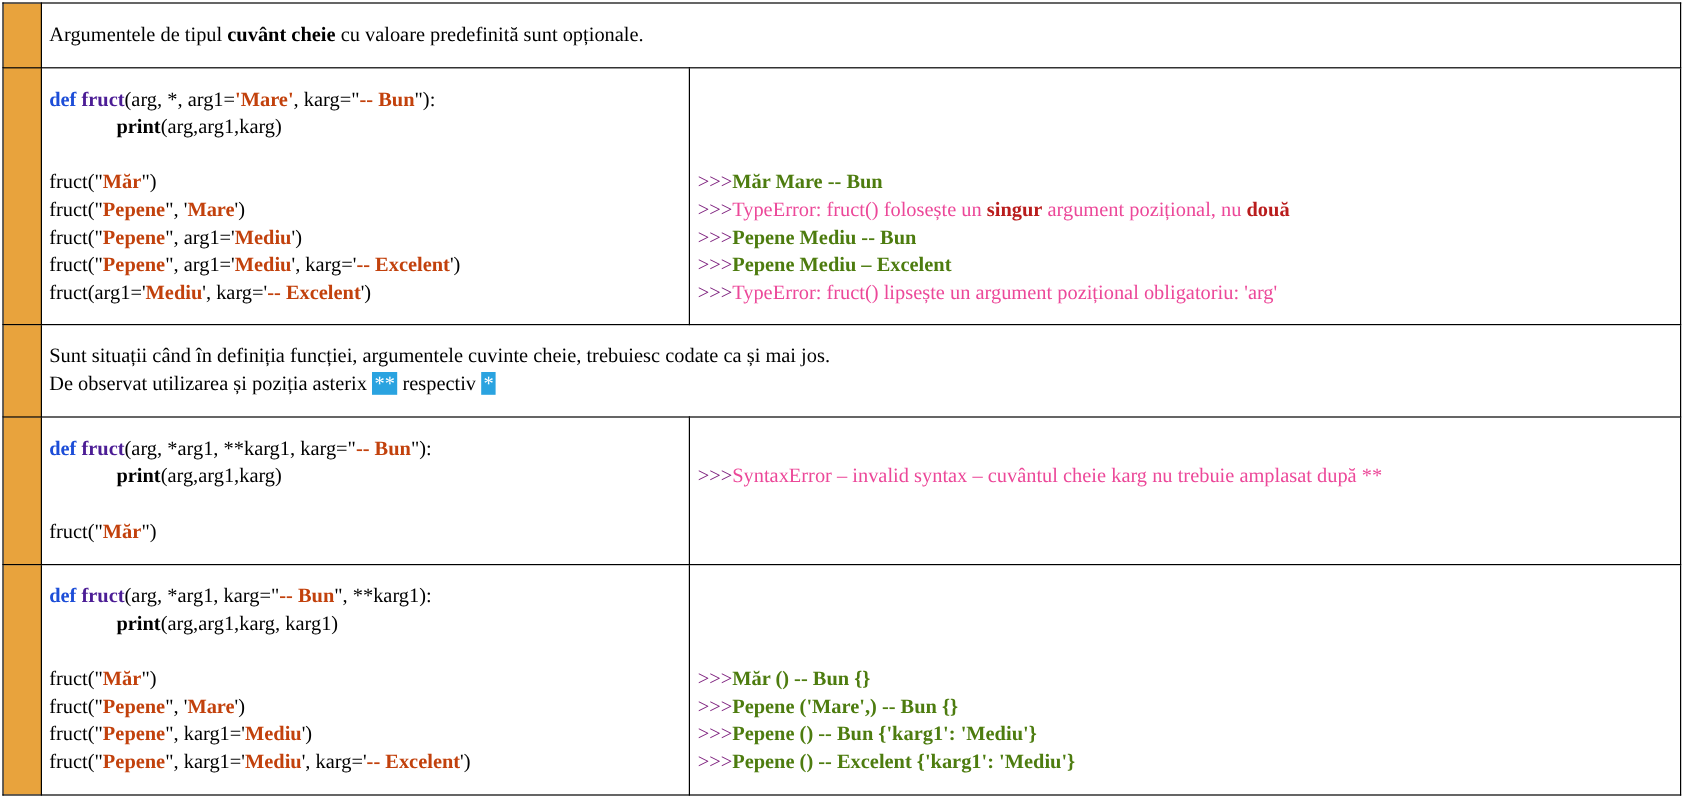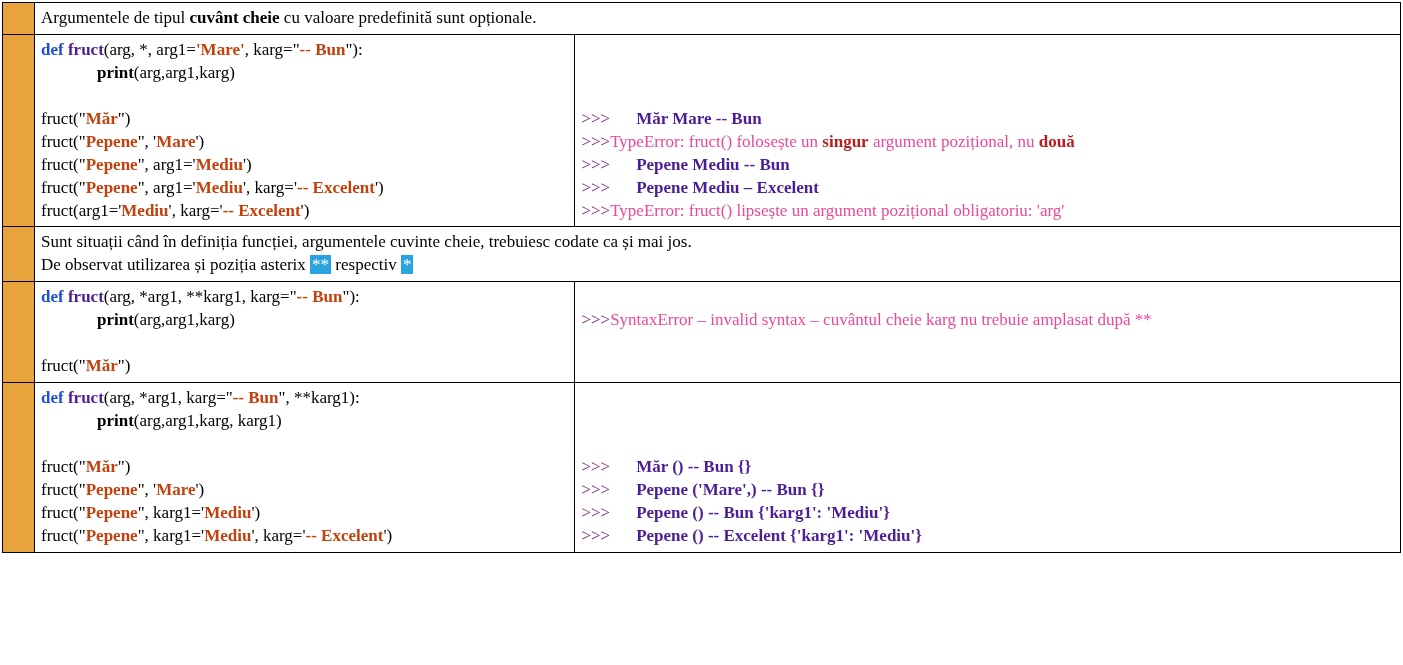--- a/index.html
+++ b/index.html
@@ -8,21 +8,21 @@
     font-size: 17px;
     background: #fff;
     padding: 2px;
   }
   table {
     border-collapse: collapse;
     width: 1399px;
   }
   td {
     border: 1px solid #000;
-    padding: 4px 6px;
+    padding: 15px 6px;
     vertical-align: top;
     line-height: 1.35;
   }
   td.gold {
     background: #e8a33d;
     width: 32px;
     min-width: 32px;
   }
   td.text-full {
     
@@ -31,21 +31,21 @@
     width: 540px;
   }
   td.output-right {
     width: 825px;
   }
   .kw-def { color: #1d4ed8; font-weight: bold; }
   .kw-name { color: #4c1d95; font-weight: bold; }
   .kw-print { color: #000000; font-weight: bold; }
   .str { color: #c2410c; font-weight: bold; }
   .prompt { color: #7a1a7a; }
-  .out-ok { color: #4c1d95; font-weight: bold; margin-left: 26px; }
+  .out-ok { color: #4d7c0f; font-weight: bold; }
   .out-err { color: #ec4899; }
   .out-err-b { color: #b91c1c; font-weight: bold; }
   .hl { background: #2aa3e0; color: #fff; padding: 0 2px; }
   .bold { font-weight: bold; }
   .indent { padding-left: 56px; display: inline-block; }
 </style>
 </head>
 <body>
 
 <table>

